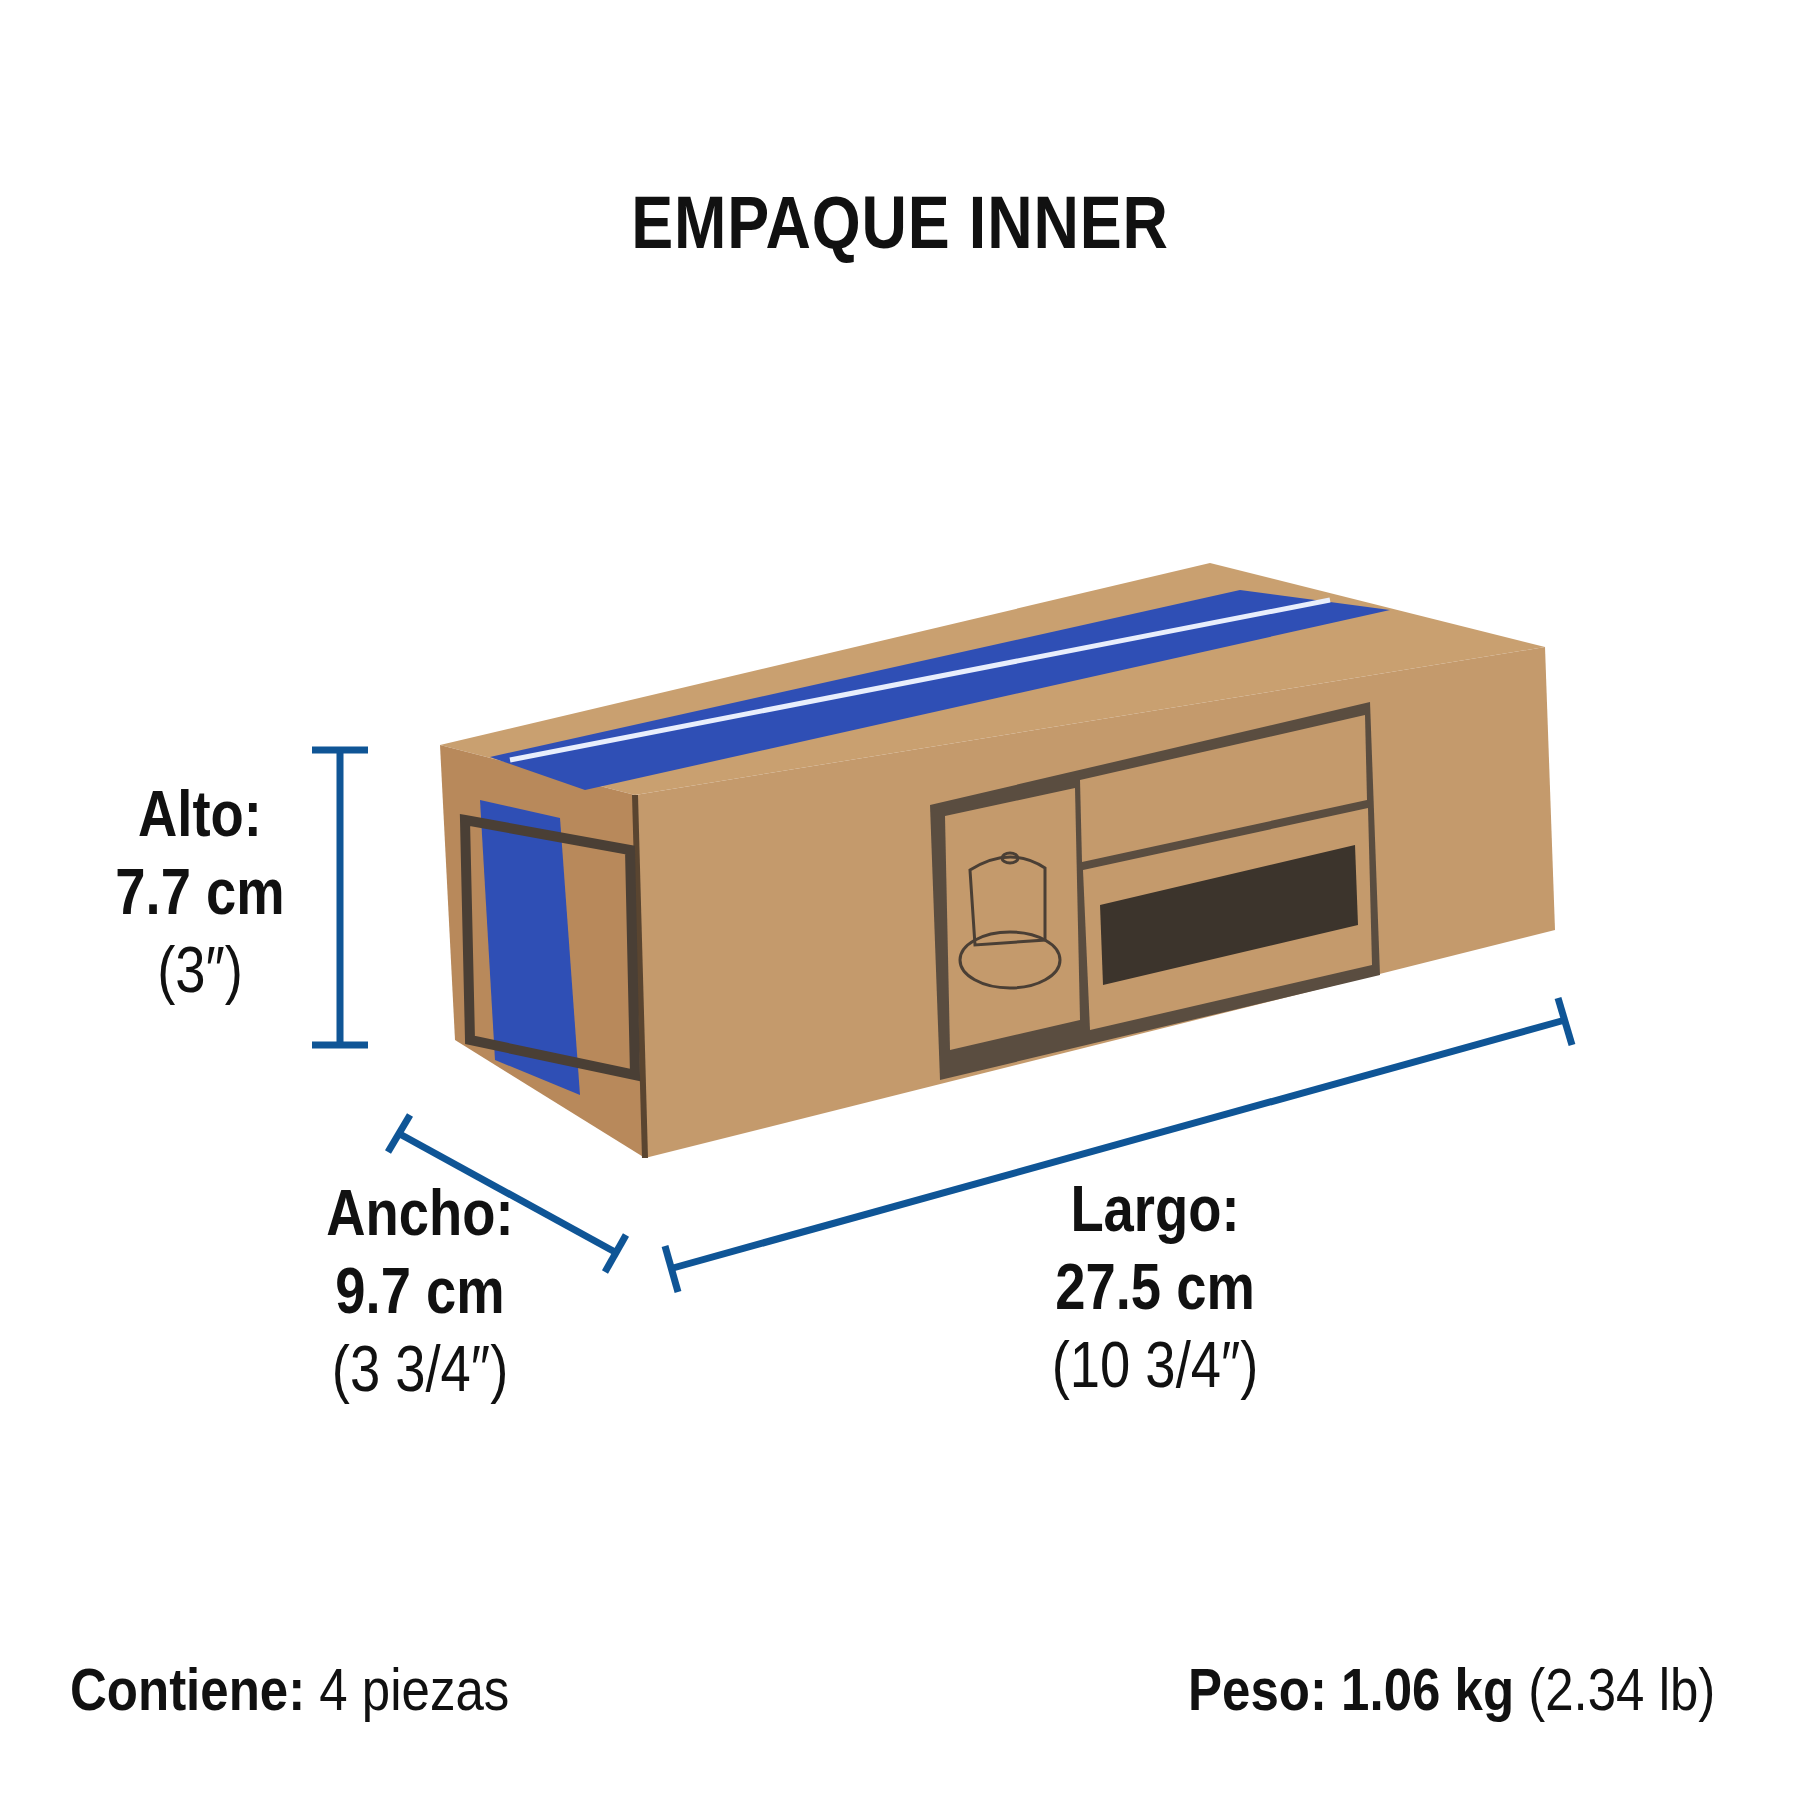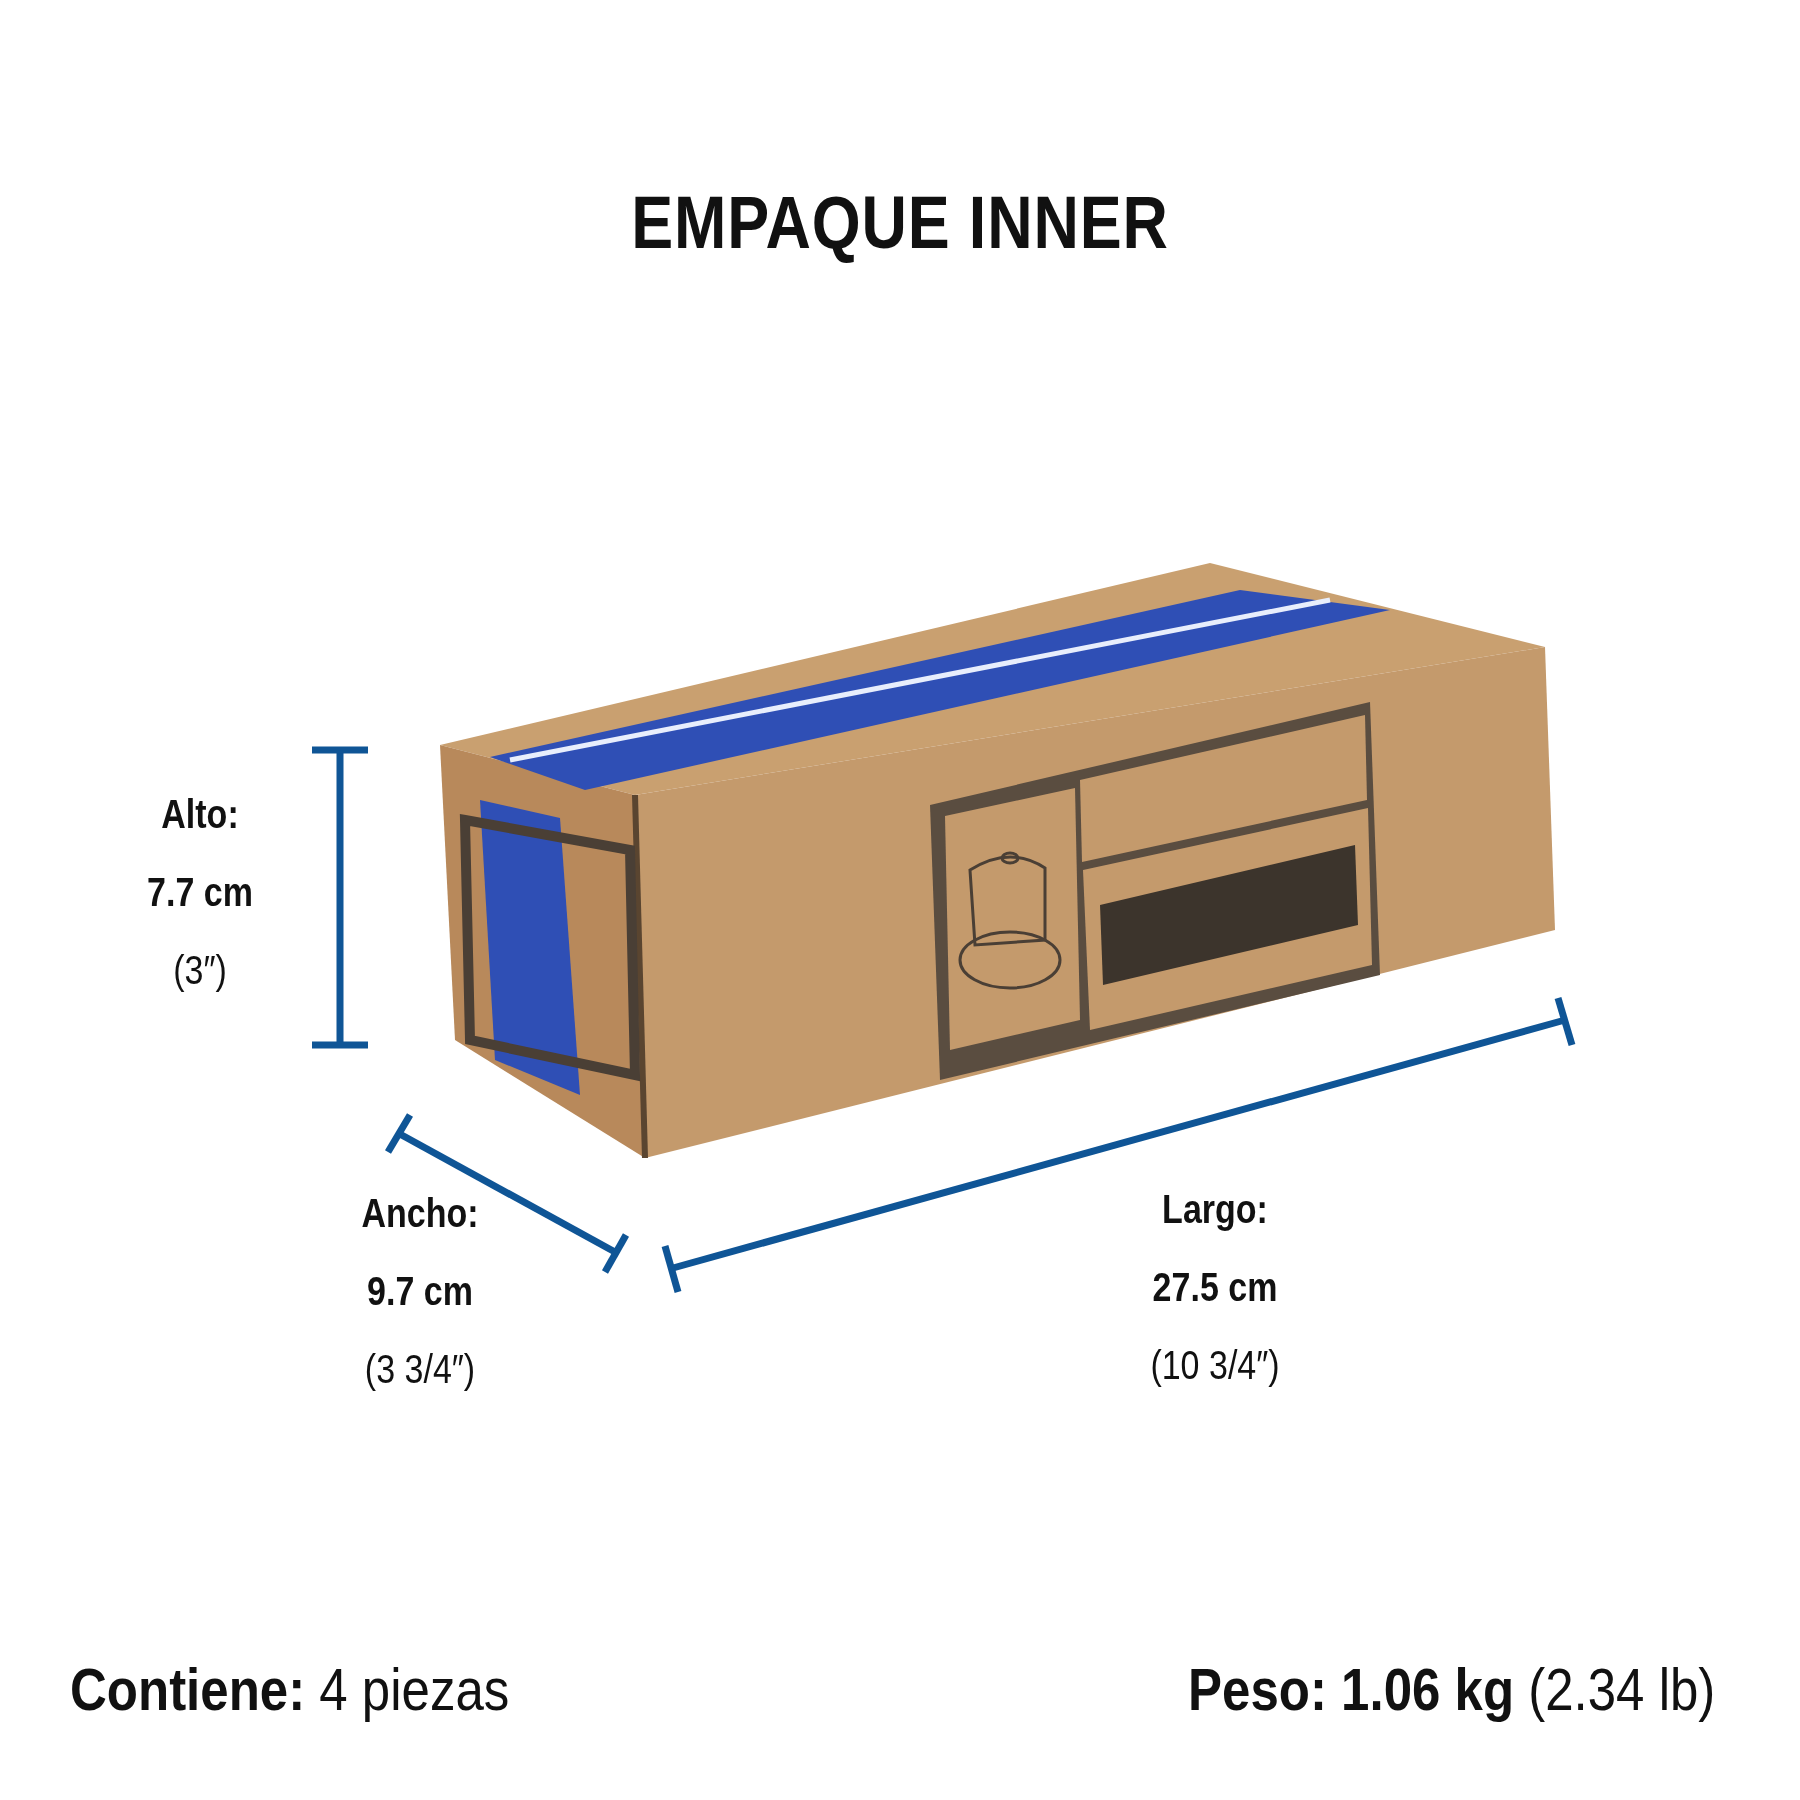--- a/index.html
+++ b/index.html
@@ -1,18 +1,18 @@
 <!DOCTYPE html>
 <html><head>
   <meta charset="utf-8">
   <style>
     html, body { margin:0; padding:0; background:#ffffff; }
     body { width:1800px; height:1800px; position:relative; overflow:hidden; font-family:"Liberation Sans", sans-serif; color:#111; }
     .title { position:absolute; top:180px; left:0; width:1800px; text-align:center; font-size:74px; font-weight:700; letter-spacing:1px; transform:scaleX(0.85); }
-    .dim-label { position:absolute; text-align:center; font-size:40px; line-height:78px; font-weight:700; }
+    .dim-label { position:absolute; text-align:center; font-size:64px; line-height:78px; font-weight:700; }
     .dim-label .imp { font-weight:400; }
     .dim-label span { display:block; transform:scaleX(0.85); }
     .footer { position:absolute; top:1655px; font-size:60px; transform:scaleX(0.85); white-space:nowrap; }
     .footer b { font-weight:700; }
     svg.scene { position:absolute; left:0; top:0; }
   </style>
 </head>
 <body>
 
 <div class="title">EMPAQUE INNER</div>
@@ -68,21 +68,21 @@
   <span>7.7 cm</span>
   <span class="imp">(3″)</span>
 </div>
 
 <div class="dim-label" style="left:280px; top:1174px; width:280px;">
   <span>Ancho:</span>
   <span>9.7 cm</span>
   <span class="imp">(3 3/4″)</span>
 </div>
 
-<div class="dim-label" style="left:1080px; top:1170px; width:270px;">
+<div class="dim-label" style="left:1020px; top:1170px; width:270px;">
   <span>Largo:</span>
   <span>27.5 cm</span>
   <span class="imp">(10 3/4″)</span>
 </div>
 
 <div class="footer" style="left:70px; transform-origin:left;">
   <b>Contiene:</b>
   <span>4 piezas</span>
 </div>
 

